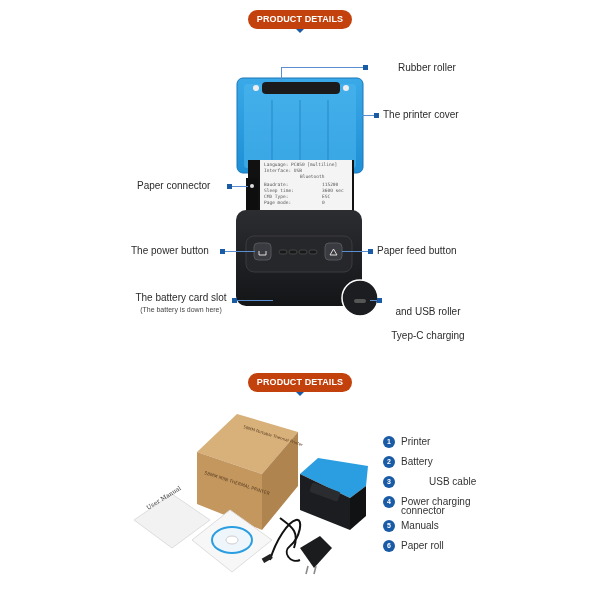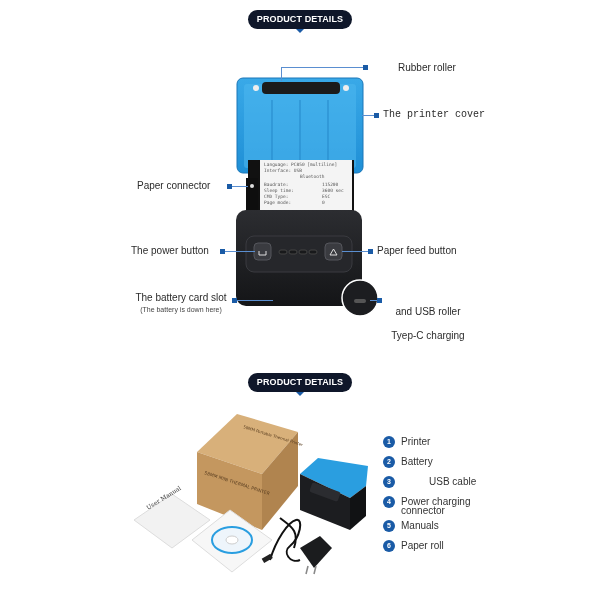--- a/index.html
+++ b/index.html
@@ -1,21 +1,21 @@
 <!DOCTYPE html>
 <html><head>
 <meta charset="utf-8">
 <style>
   * { box-sizing: border-box; margin: 0; padding: 0; }
   html, body { width: 600px; height: 600px; background: #ffffff; overflow: hidden; }
   body { position: relative; font-family: "Liberation Sans", "DejaVu Sans", sans-serif; color: #222; }
 
   .badge {
     position: absolute; left: 248px; width: 104px; height: 19px;
-    background: #0f172a; color: #fff; border-radius: 10px;
+    background: #c2410c; color: #fff; border-radius: 10px;
     font-size: 9px; font-weight: bold; text-align: center; line-height: 19px;
     letter-spacing: 0.1px;
   }
   .badge::after {
     content: ""; position: absolute; left: 50%; bottom: -4px; margin-left: -4px;
     border-left: 4px solid transparent; border-right: 4px solid transparent;
     border-top: 4px solid #1a5ba6;
   }
 
   .label { position: absolute; font-size: 10px; color: #2b2b2b; white-space: nowrap; line-height: 12px; }
@@ -101,21 +101,21 @@
   <rect x="354" y="299" width="12" height="4" rx="2" fill="#555"></rect>
 </svg>
 
 <div class="vline" style="left:281px; top:67px; height:14px;"></div>
 <div class="line" style="left:281px; top:67px; width:82px;"></div>
 <div class="dot" style="left:363px; top:65px;"></div>
 <div class="label" style="left:372px; top:62px;padding-left:26px;">Rubber roller</div>
 
 <div class="line" style="left:362px; top:115px; width:12px;"></div>
 <div class="dot" style="left:374px; top:113px;"></div>
-<div class="label" style="left:383px; top:109px;font-family:Liberation Mono, monospace;">The printer cover</div>
+<div class="label" style="left:383px; top:109px;">The printer cover</div>
 
 <div class="label" style="left:137px; top:180px;">Paper connector</div>
 <div class="dot" style="left:227px; top:184px;"></div>
 <div class="line" style="left:232px; top:186px; width:16px;"></div>
 
 <div class="label" style="left:131px; top:245px;">The power button</div>
 <div class="dot" style="left:220px; top:249px;"></div>
 <div class="line" style="left:225px; top:251px; width:30px;"></div>
 
 <div class="line" style="left:342px; top:251px; width:26px;"></div>

